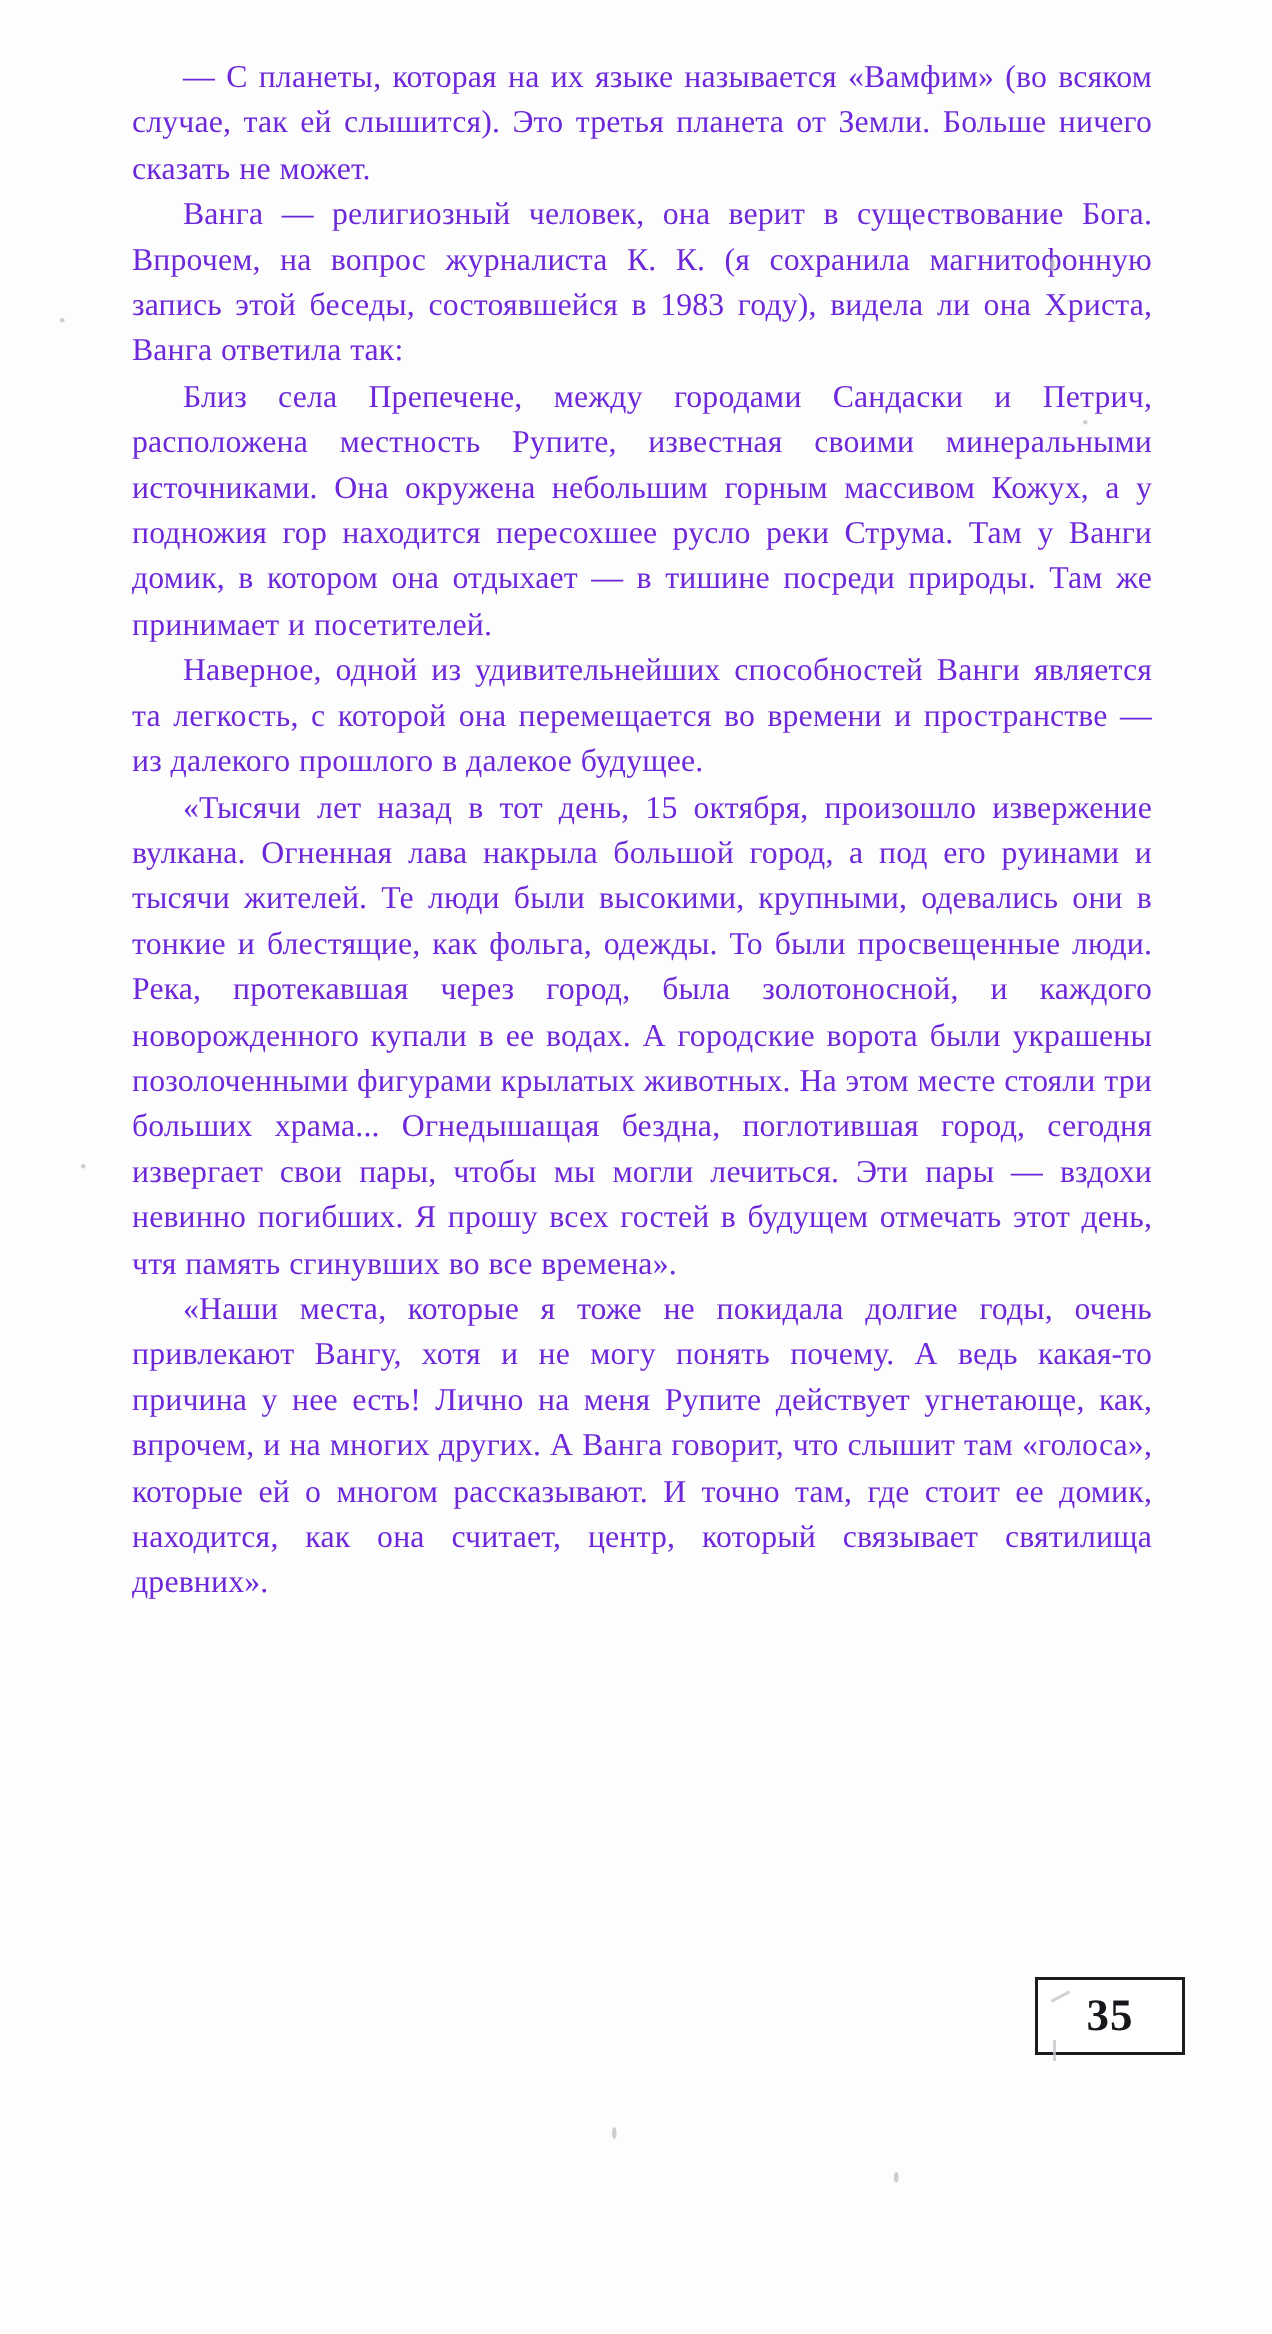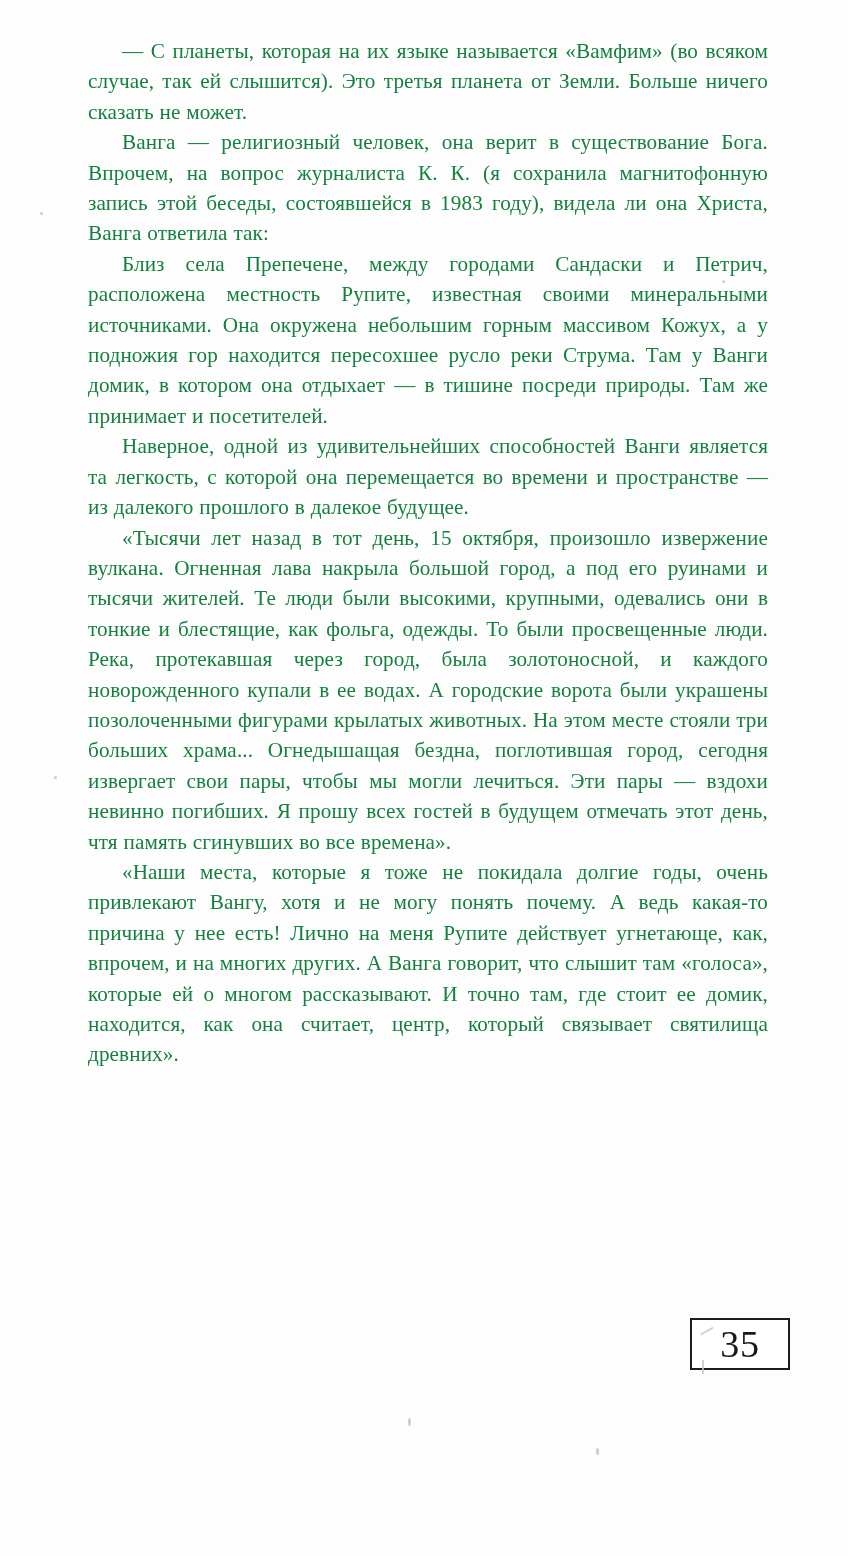--- a/index.html
+++ b/index.html
@@ -34,37 +34,37 @@
     font-size: 21.2px;
     line-height: 30.4px;
     text-align: justify;
     text-indent: 34px;
     hyphens: manual;
     word-spacing: 0.02em;
     letter-spacing: 0.005em;
   }
   
   .text-column p {
-    color: #15803d;
+    color: #6d28d9;
   }
   .page-number-box {
     position: absolute;
     right: 58px;
     bottom: 186px;
     width: 96px;
     height: 48px;
     border: 2.5px solid #1a1c20;
     display: flex;
     align-items: center;
     justify-content: center;
     background: #ffffff;
   }
   .page-number-box span {
-    font-size: 38px;
-    font-weight: normal;
+    font-size: 30px;
+    font-weight: bold;
     font-family: "Liberation Serif", "DejaVu Serif", serif;
     letter-spacing: 0.02em;
   }
   
   .speckle {
     position: absolute;
     background: #b9bcc2;
     border-radius: 50%;
     opacity: 0.75;
   }

